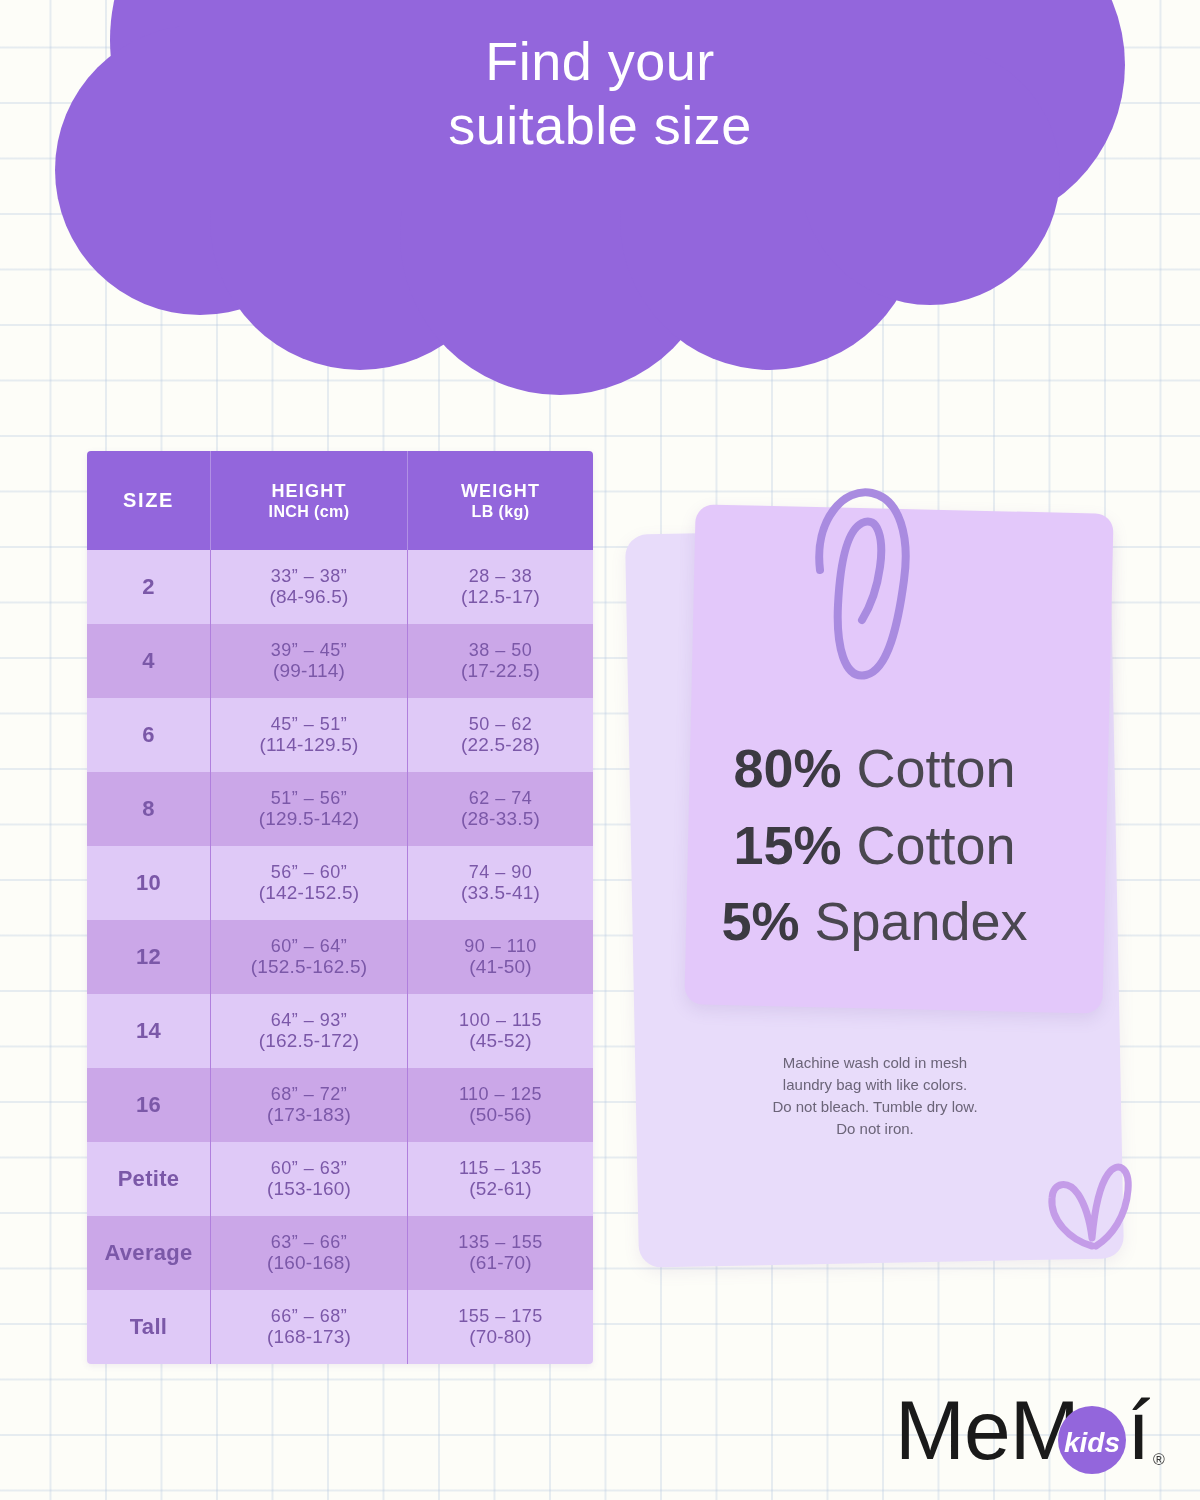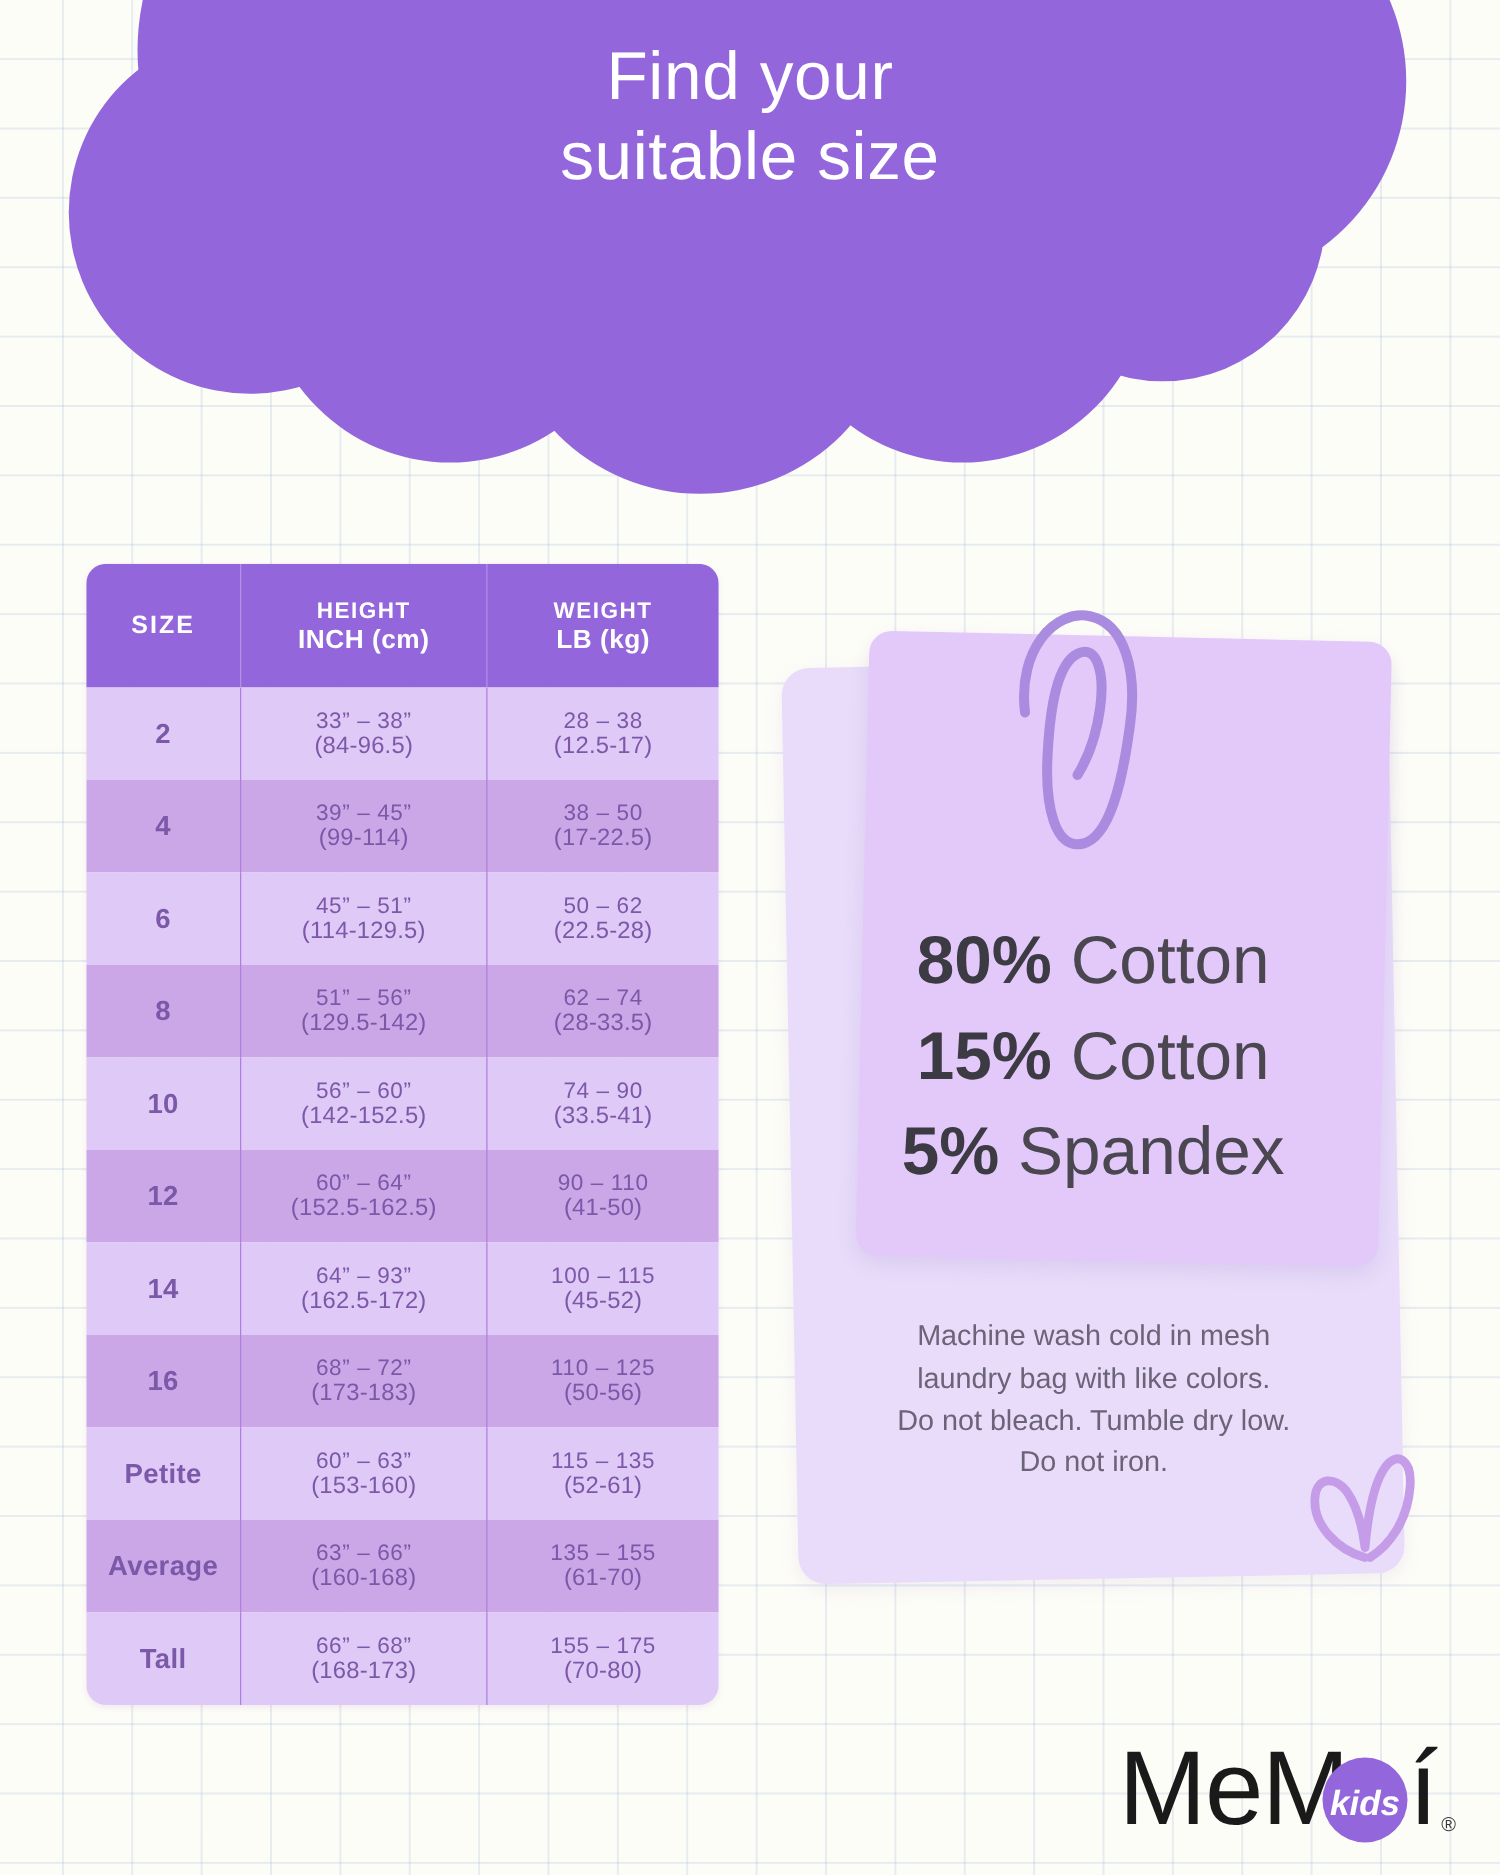--- a/index.html
+++ b/index.html
@@ -34,41 +34,41 @@
     font-weight:300;
     font-size:54px;
     line-height:1.18;
     letter-spacing:0.5px;
   }
   #title-block .line{ display:block; }
 
   
   #size-table{
     position:absolute;
-    left:69px; top:451px;
+    left:87px; top:451px;
     width:506px;
-    border-radius:16px;
+    border-radius:4px;
     overflow:hidden;
     box-shadow:0 2px 6px rgba(120,90,160,0.10);
     z-index:4;
   }
   .thead{
     display:flex;
     background:#9366DC;
     height:99px;
   }
   .thead .th{
     display:flex; flex-direction:column;
     align-items:center; justify-content:center;
     color:#FFFFFF;
     border-right:1.5px solid rgba(255,255,255,0.28);
   }
   .thead .th:last-child{ border-right:none; }
   .th .t1{ font-size:18px; font-weight:bold; letter-spacing:1.2px; }
-  .th .t2{ font-size:21px; font-weight:bold; letter-spacing:0.4px; margin-top:1px;}
+  .th .t2{ font-size:16px; font-weight:bold; letter-spacing:0.4px; margin-top:1px;}
   .th.size .t1{ font-size:20px; letter-spacing:1.6px;}
 
   .col-size{ width:124px; }
   .col-h{ width:197px; }
   .col-w{ width:185px; }
 
   .trow{ display:flex; height:74px; }
   .trow.odd{  background:#DFC9F7; }
   .trow.even{ background:#CBA7E8; }
   .trow .td{
@@ -115,21 +115,21 @@
     line-height:1.42;
   }
   #composition .pct{ font-weight:bold; color:#3C3A42; }
   #care-text{
     position:absolute;
     left:640px; top:1052px;
     width:470px;
     text-align:center;
     z-index:4;
     color:#6B6478;
-    font-size:23px;
+    font-size:15px;
     font-weight:300;
     line-height:1.47;
   }
   #paperclip{
     position:absolute; left:800px; top:475px;
     width:120px; height:210px; z-index:6;
   }
   #heart-doodle{
     position:absolute; left:1040px; top:1150px;
     width:100px; height:110px; z-index:5;

